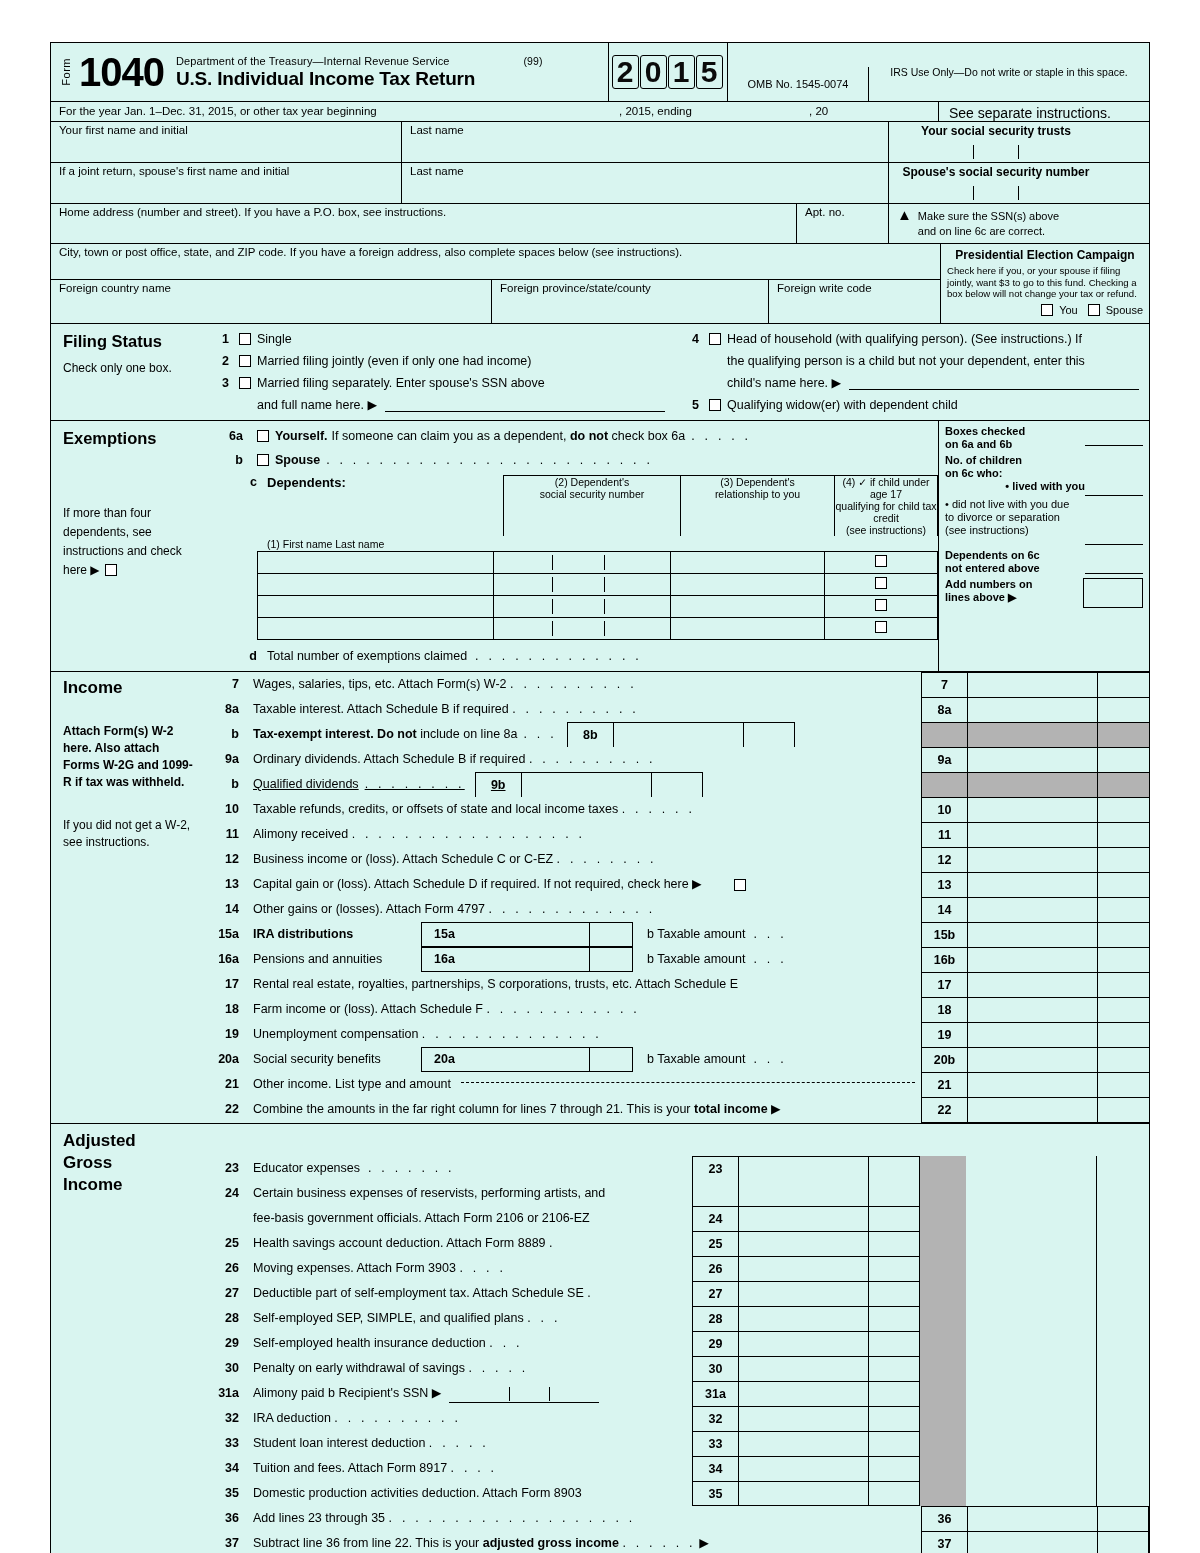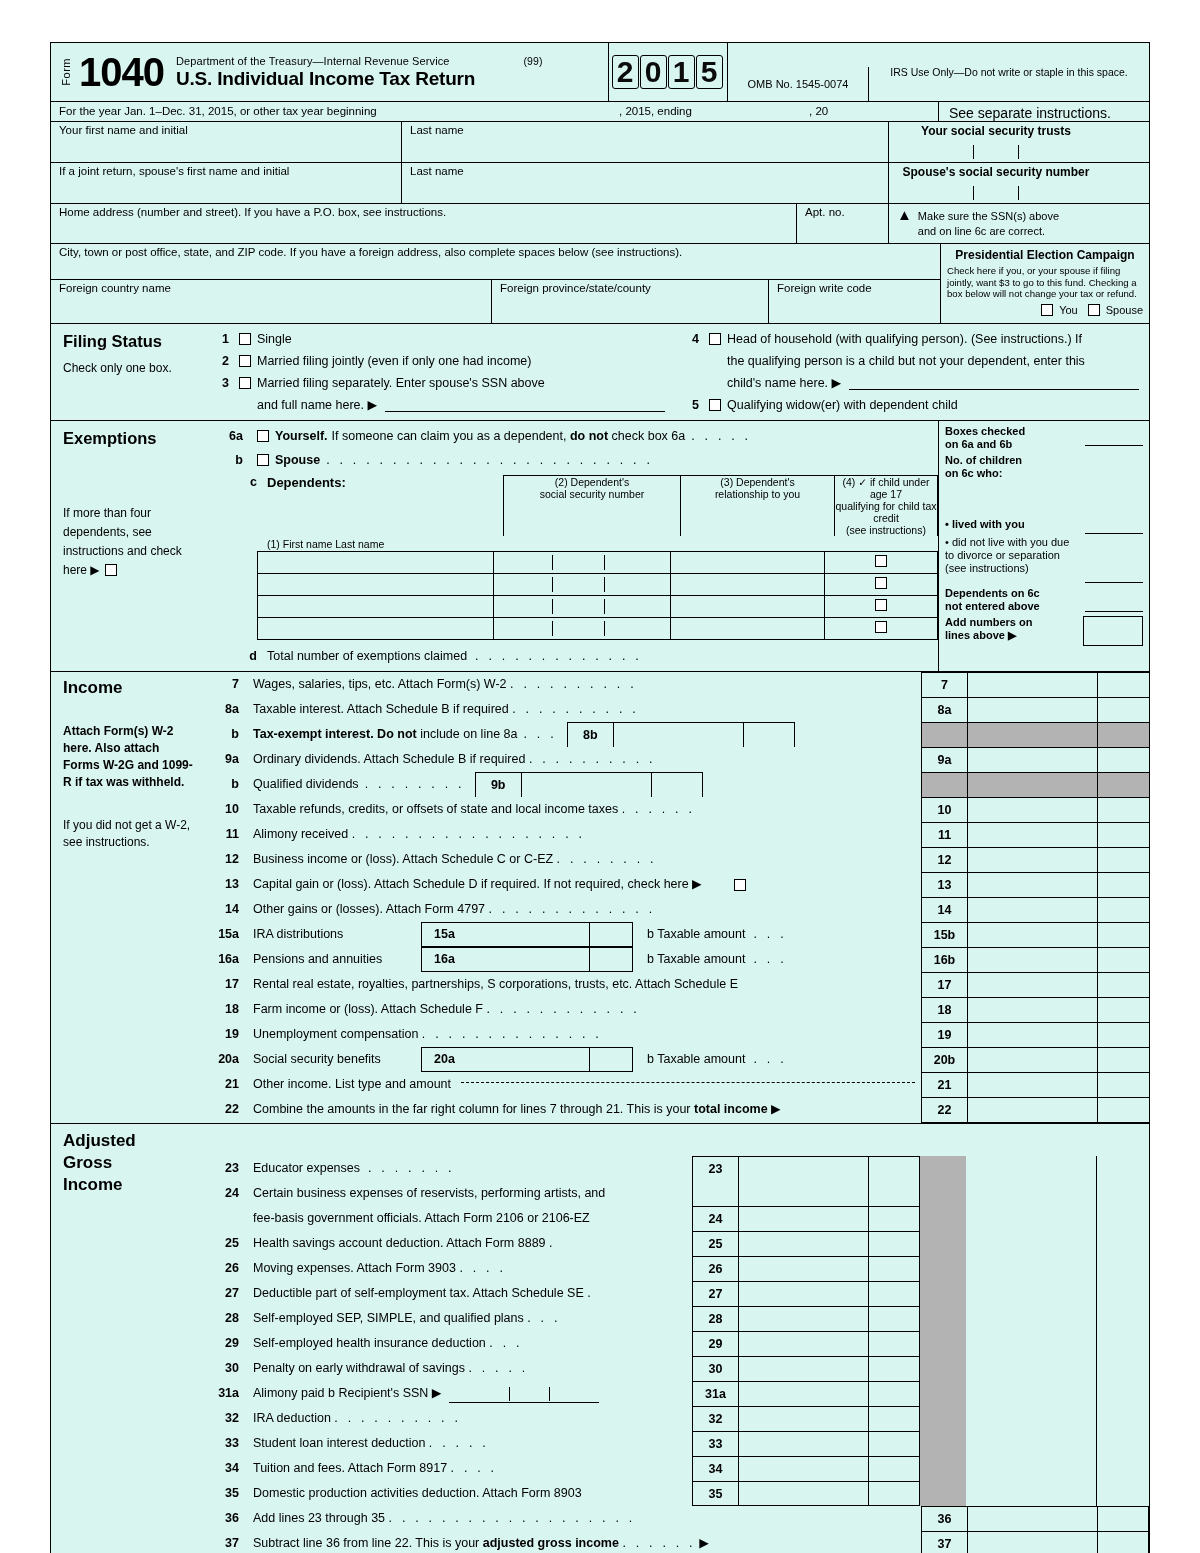--- a/index.html
+++ b/index.html
@@ -537,21 +537,21 @@
           <div style="line-height:13px;">
             <div style="font-weight:bold;">Boxes checked</div>
             <div style="font-weight:bold;">on 6a and 6b</div>
           </div>
           <div style="width:58px;border-bottom:1px solid #000;height:20px;"></div>
         </div>
         <div style="margin-top:3px;line-height:13px;">
           <div style="font-weight:bold;">No. of children</div>
           <div style="font-weight:bold;">on 6c who:</div>
         </div>
-        <div style="display:flex;justify-content:space-between;align-items:flex-start;margin-top:38px;">
+        <div style="display:flex;justify-content:flex-end;align-items:flex-start;">
           <div style="font-weight:bold;">• lived with you</div>
           <div style="width:58px;border-bottom:1px solid #000;height:15px;"></div>
         </div>
         <div style="display:flex;justify-content:space-between;align-items:flex-start;margin-top:2px;">
           <div style="line-height:13px;width:136px;">• did not live with you due to divorce or separation (see instructions)</div>
           <div style="width:58px;border-bottom:1px solid #000;height:46px;"></div>
         </div>
         <div style="display:flex;justify-content:space-between;align-items:flex-start;margin-top:4px;">
           <div style="line-height:13px;font-weight:bold;">
             <div>Dependents on 6c</div>
@@ -612,21 +612,21 @@
         <div class="inc-row">
           <div class="inc-num">9a</div>
           <div class="inc-desc"><span>Ordinary dividends. Attach Schedule B if required</span> <span class="dots">. . . . . . . . . .</span></div>
           <div class="box-num">9a</div>
           <div class="amt1"></div>
           <div class="amt2"></div>
         </div>
 
         <div class="inc-row">
           <div class="inc-num">b</div>
-          <div class="inc-desc" style="display:flex;align-items:center;">
+          <div class="inc-desc" style="display:flex;align-items:center;text-decoration:underline;">
             <span>Qualified dividends</span>
             <span class="dots" style="margin-left:6px;">. . . . . . . .</span>
             <span style="width:46px;border-left:1px solid #000;border-top:1px solid #000;text-align:center;font-weight:bold;height:25px;line-height:24px;margin-left:10px;box-sizing:border-box;">9b</span>
             <span style="width:130px;border-left:1px solid #000;border-top:1px solid #000;height:25px;box-sizing:border-box;"></span>
             <span style="width:52px;border-left:1px solid #000;border-right:1px solid #000;border-top:1px solid #000;height:25px;box-sizing:border-box;"></span>
           </div>
           <div class="box-num gray"></div>
           <div class="amt1 gray"></div>
           <div class="amt2 gray"></div>
         </div>
@@ -670,21 +670,21 @@
           <div class="inc-num">14</div>
           <div class="inc-desc"><span>Other gains or (losses). Attach Form 4797</span> <span class="dots">. . . . . . . . . . . . .</span></div>
           <div class="box-num">14</div>
           <div class="amt1"></div>
           <div class="amt2"></div>
         </div>
 
         <div class="inc-row">
           <div class="inc-num">15a</div>
           <div class="inc-desc" style="display:flex;align-items:center;">
-            <span style="width:168px;">IRA distributions</span>
+            <span style="width:168px;font-weight:bold;">IRA distributions</span>
             <span style="width:46px;border:1px solid #000;border-right:0;text-align:center;font-weight:bold;height:25px;line-height:23px;box-sizing:border-box;">15a</span>
             <span style="width:122px;border:1px solid #000;border-right:0;border-left:0;height:25px;box-sizing:border-box;"></span>
             <span style="width:44px;border:1px solid #000;border-left:1px solid #000;height:25px;box-sizing:border-box;"></span>
             <span style="margin-left:14px;">b  Taxable amount</span>
             <span class="dots" style="margin-left:8px;">. . .</span>
           </div>
           <div class="box-num">15b</div>
           <div class="amt1"></div>
           <div class="amt2"></div>
         </div>

